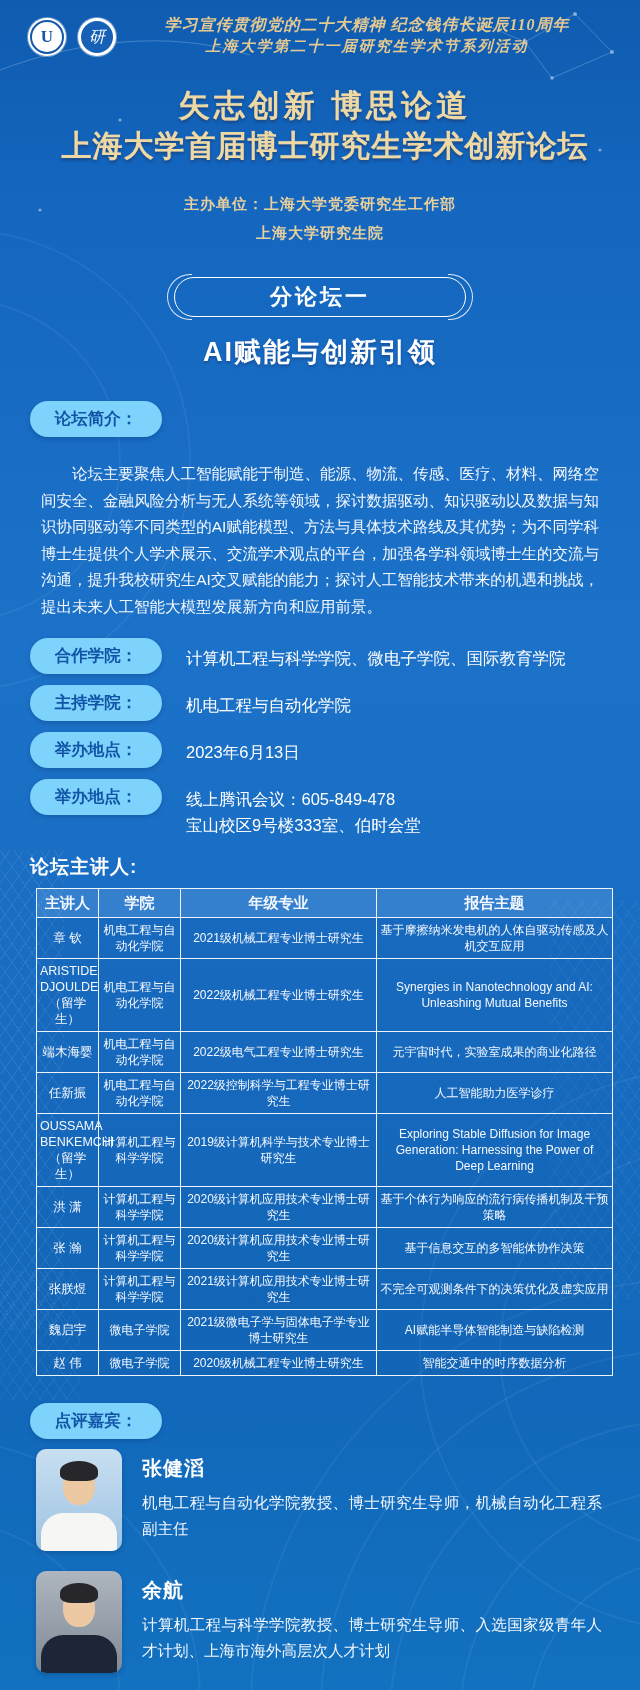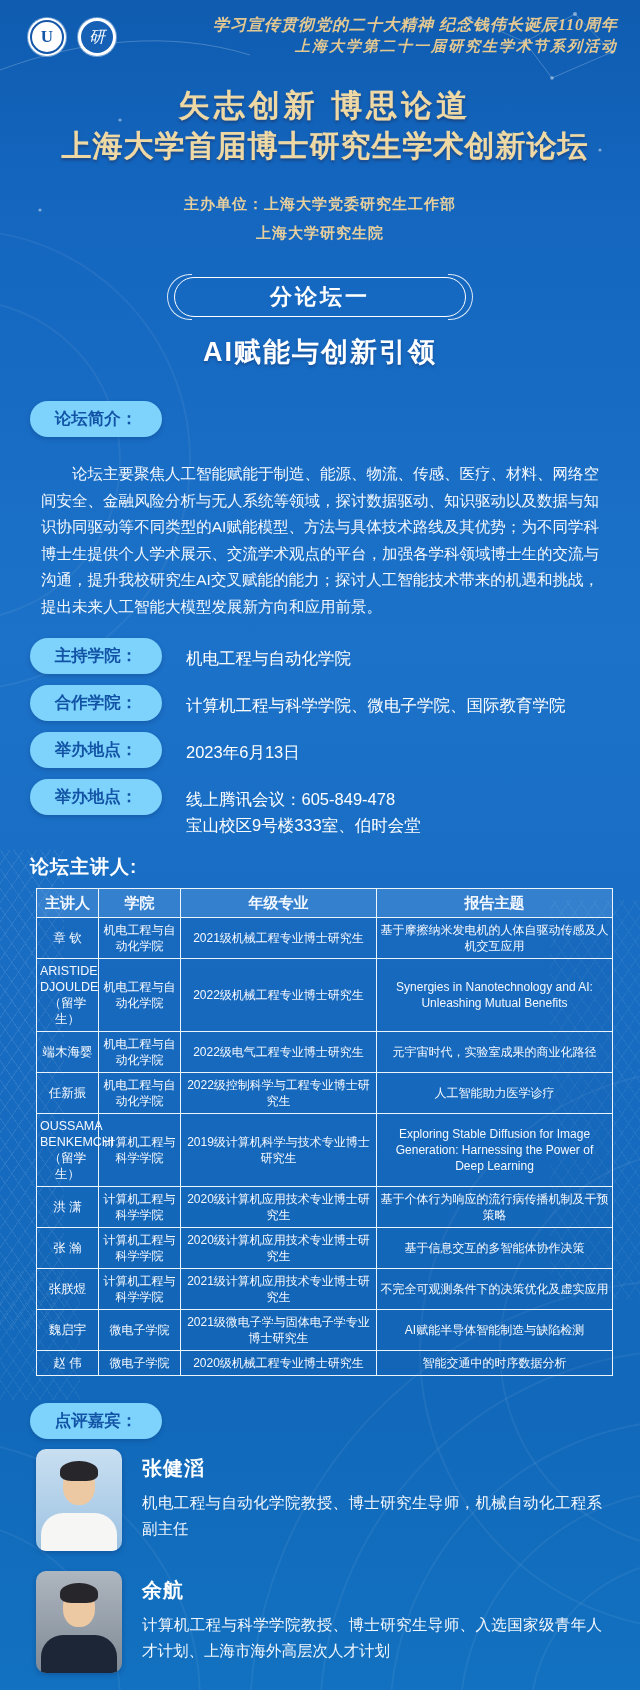--- a/index.html
+++ b/index.html
@@ -14,21 +14,21 @@
       repeating-linear-gradient(55deg,rgba(255,255,255,.5) 0 1px,transparent 1px 11px),
       repeating-linear-gradient(-55deg,rgba(255,255,255,.5) 0 1px,transparent 1px 11px);}
   .content{position:relative;z-index:1;}
 
   
   .topbar{display:flex;align-items:flex-start;padding:14px 22px 0 28px;}
   .logos{display:flex;gap:12px;margin-top:4px;}
   .logo{width:38px;height:38px;border-radius:50%;background:#fff;display:flex;align-items:center;justify-content:center;box-shadow:0 0 0 1px rgba(255,255,255,.4);}
   .logo .inner1{width:30px;height:30px;border:2px solid #1456a8;border-radius:50%;color:#1456a8;display:flex;align-items:center;justify-content:center;font-weight:bold;font-size:17px;font-family:"Liberation Serif",serif;}
   .logo .inner2{width:32px;height:32px;background:#1661b5;border-radius:50%;color:#fff;display:flex;align-items:center;justify-content:center;font-size:16px;font-family:"DejaVu Serif",serif;font-style:italic;}
-  .slogans{flex:1;text-align:right;color:#e3c892;font-family:"Liberation Serif",serif;font-style:italic;font-weight:bold;}
+  .slogans{flex:1;text-align:center;color:#e3c892;font-family:"Liberation Serif",serif;font-style:italic;font-weight:bold;}
   .slogan1{font-size:16px;letter-spacing:1px;line-height:22px;}
   .slogan2{font-size:15px;letter-spacing:2px;line-height:21px;}
 
   
   .main-title{margin-top:30px;text-align:center;color:#eed9a4;font-weight:bold;
     text-shadow:0 2px 3px rgba(30,40,80,.55),0 0 1px rgba(255,245,220,.4);padding-left:10px;}
   .main-title .t1{font-size:31px;letter-spacing:4px;line-height:38px;}
   .main-title .t2{font-size:30px;letter-spacing:1px;line-height:42px;}
   .organizer{margin-top:22px;text-align:center;color:#e7cf9d;font-weight:bold;font-size:15px;line-height:29px;letter-spacing:1px;}
 
@@ -149,31 +149,31 @@
   </div>
 
   <div class="forum-title">AI赋能与创新引领</div>
 
   <div class="pill intro-label">论坛简介：</div>
   <div class="intro-text">论坛主要聚焦人工智能赋能于制造、能源、物流、传感、医疗、材料、网络空间安全、金融风险分析与无人系统等领域，探讨数据驱动、知识驱动以及数据与知识协同驱动等不同类型的AI赋能模型、方法与具体技术路线及其优势；为不同学科博士生提供个人学术展示、交流学术观点的平台，加强各学科领域博士生的交流与沟通，提升我校研究生AI交叉赋能的能力；探讨人工智能技术带来的机遇和挑战，提出未来人工智能大模型发展新方向和应用前景。</div>
 
   <div class="info-rows">
 
       <div class="info-row">
+        <div class="pill">合作学院：</div>
+        <div class="info-values">
+          <div>计算机工程与科学学院、微电子学院、国际教育学院</div>
+          <div></div>
+        </div>
+      </div>
+
+      <div class="info-row">
         <div class="pill">主持学院：</div>
         <div class="info-values">
           <div>机电工程与自动化学院</div>
-          <div></div>
-        </div>
-      </div>
-
-      <div class="info-row">
-        <div class="pill">合作学院：</div>
-        <div class="info-values">
-          <div>计算机工程与科学学院、微电子学院、国际教育学院</div>
           <div></div>
         </div>
       </div>
 
       <div class="info-row">
         <div class="pill">举办地点：</div>
         <div class="info-values">
           <div>2023年6月13日</div>
           <div></div>
         </div>

